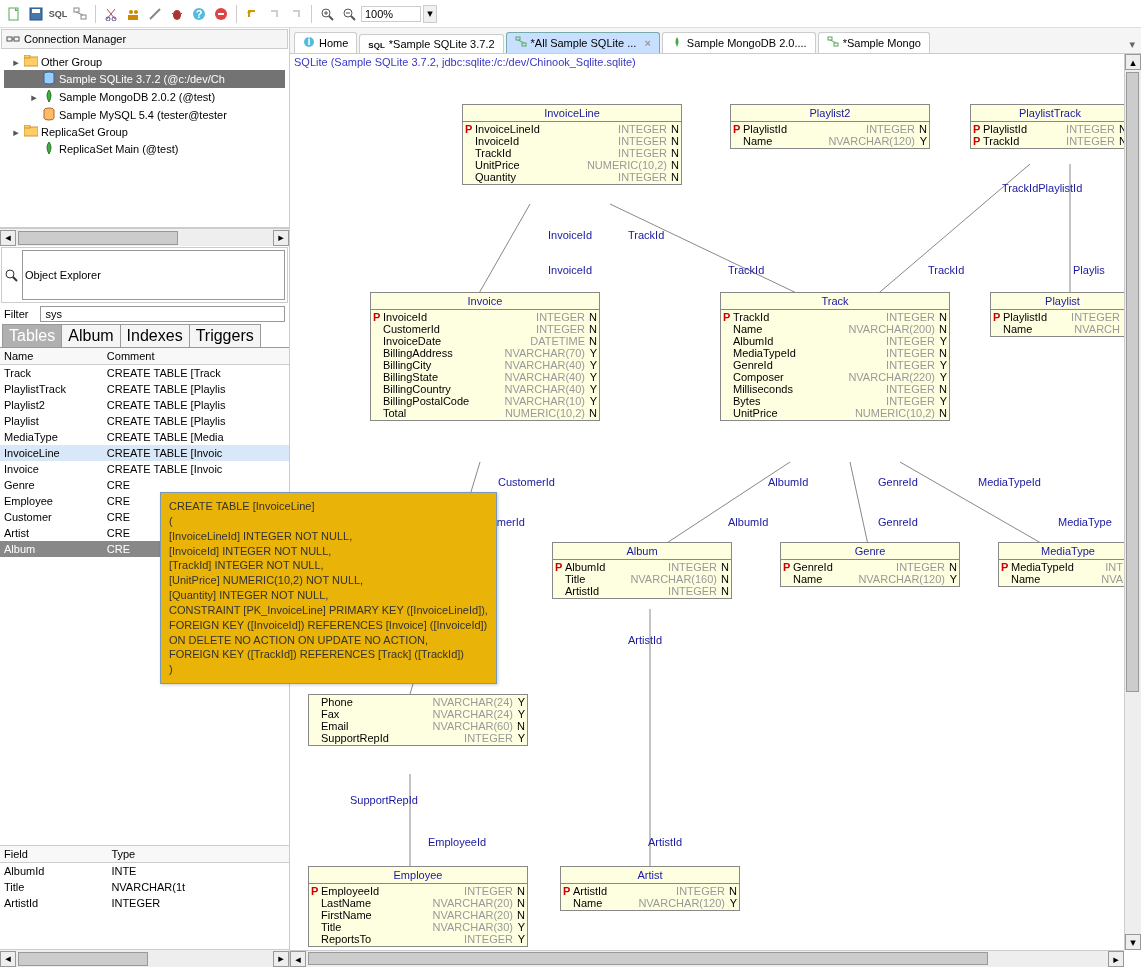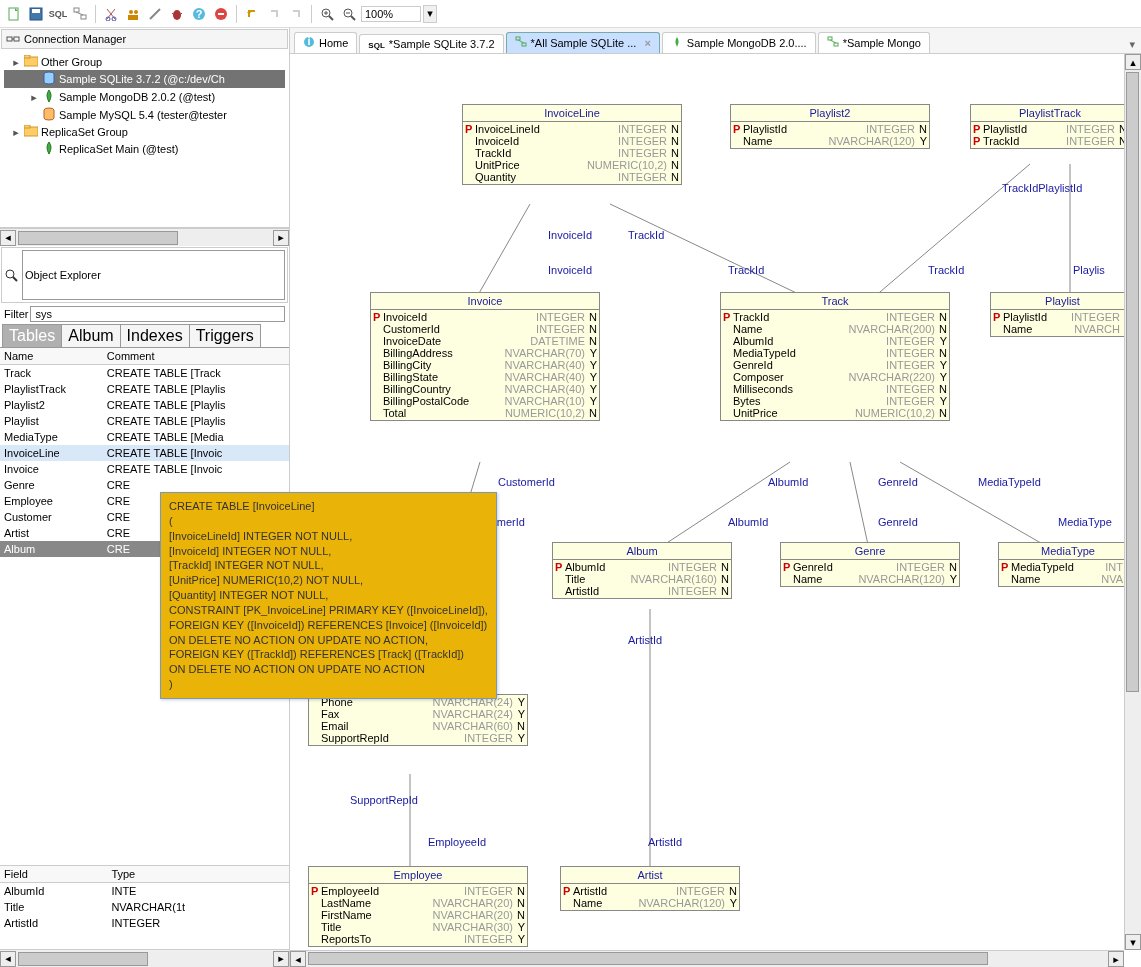--- a/index.html
+++ b/index.html
@@ -17,21 +17,21 @@
 .tree-item{display:flex;align-items:center;gap:3px;padding:1px 0;white-space:nowrap;font-size:11px;cursor:pointer}
 .tree-item.sel{background:#737373;color:#fff}
 .tree-ind{display:inline-block;width:14px}
 .tree-ar{width:10px;text-align:center;color:#555}
 .hscroll{height:18px;background:#f0f0f0;border-top:1px solid #ccc;display:flex;align-items:center}
 .hscroll-tr{flex:1;height:16px;background:#eee;position:relative}
 .hscroll-th{position:absolute;height:14px;top:1px;background:#ccc;border:1px solid #999}
 .hscroll-ar{width:16px;height:16px;display:flex;align-items:center;justify-content:center;border:1px solid #999;background:#eee}
 .obj-exp{display:flex;align-items:center;gap:4px;padding:2px;border:1px solid #ccc;margin:1px}
 .obj-inp{flex:1;border:1px solid #999;padding:18px 2px;font-size:11px}
-.filter{display:flex;align-items:center;gap:2px;padding:2px 4px;font-size:11px}
+.filter{display:flex;align-items:center;gap:12px;padding:2px 4px;font-size:11px}
 .filter input{flex:1;border:1px solid #999;padding:1px 4px}
 .tabs{display:flex;border-bottom:1px solid #999;padding-left:2px}
 .tab{padding:2px 6px;border:1px solid #999;border-bottom:none;margin-right:-1px;background:#f5f5f5;font-size:16px;cursor:pointer}
 .tab.act{background:#b0b0b0;color:#fff}
 .tbl{flex:1;overflow:auto}
 .tbl table{width:100%;border-collapse:collapse;font-size:11px}
 .tbl th{text-align:left;padding:2px 4px;border-bottom:1px solid #ccc;background:#f8f8f8;font-weight:normal}
 .tbl td{padding:2px 4px;white-space:nowrap;overflow:hidden}
 .tbl tr{cursor:pointer}
 .tbl tr.hl{background:#d8e8f8}
@@ -305,21 +305,21 @@
               <td>Artist</td>
               <td>CRE</td>
             </tr>
             <tr class="sel">
               <td>Album</td>
               <td>CRE</td>
             </tr>
           </tbody>
         </table>
       </div>
- <div class="fields tbl" style="height:84px">
+ <div class="fields tbl" style="height:104px">
         <table id="fields-tbl">
           <tbody>
             <tr>
               <th>Field</th>
               <th>Type</th>
             </tr>
             <tr>
               <td>AlbumId</td>
               <td>INTE</td>
             </tr>
@@ -376,20 +376,21 @@
               <rect x="1" y="1" width="4" height="3" fill="none" stroke="#5a5"></rect>
               <rect x="7" y="7" width="4" height="3" fill="none" stroke="#5a5"></rect>
               <line x1="3" y1="4" x2="9" y2="7" stroke="#5a5"></line>
             </svg></span>
           <span>*Sample Mongo</span>
         </div>
         <div class="ed-spacer"></div>
   <div class="ed-add">▾</div>
  </div>
  <div class="canvas">
+  <div class="conn-str">SQLite (Sample SQLite 3.7.2, jdbc:sqlite:/c:/dev/Chinook_Sqlite.sqlite)</div>
   <svg class="svg-lines" id="svg-lines" width="850" height="920">
    <g stroke="#888" fill="none">
     <line x1="240" y1="150" x2="180" y2="255"></line>
     <line x1="320" y1="150" x2="540" y2="255"></line>
     <line x1="740" y1="110" x2="570" y2="255"></line>
     <line x1="780" y1="110" x2="780" y2="255"></line>
     <line x1="190" y1="408" x2="120" y2="640"></line>
     <line x1="500" y1="408" x2="360" y2="500"></line>
     <line x1="560" y1="408" x2="580" y2="500"></line>
     <line x1="610" y1="408" x2="770" y2="500"></line>
@@ -784,15 +785,14 @@
     <div>(</div>
     <div>[InvoiceLineId] INTEGER NOT NULL,</div>
     <div>[InvoiceId] INTEGER NOT NULL,</div>
     <div>[TrackId] INTEGER NOT NULL,</div>
     <div>[UnitPrice] NUMERIC(10,2) NOT NULL,</div>
     <div>[Quantity] INTEGER NOT NULL,</div>
     <div>CONSTRAINT [PK_InvoiceLine] PRIMARY KEY ([InvoiceLineId]),</div>
     <div>FOREIGN KEY ([InvoiceId]) REFERENCES [Invoice] ([InvoiceId])</div>
     <div>ON DELETE NO ACTION ON UPDATE NO ACTION,</div>
     <div>FOREIGN KEY ([TrackId]) REFERENCES [Track] ([TrackId])</div>
-    <div>ON DELETE NO ACTION ON UPDATE NO ACTION</div>
     <div>)</div>
   </div>
 
 </body></html>

